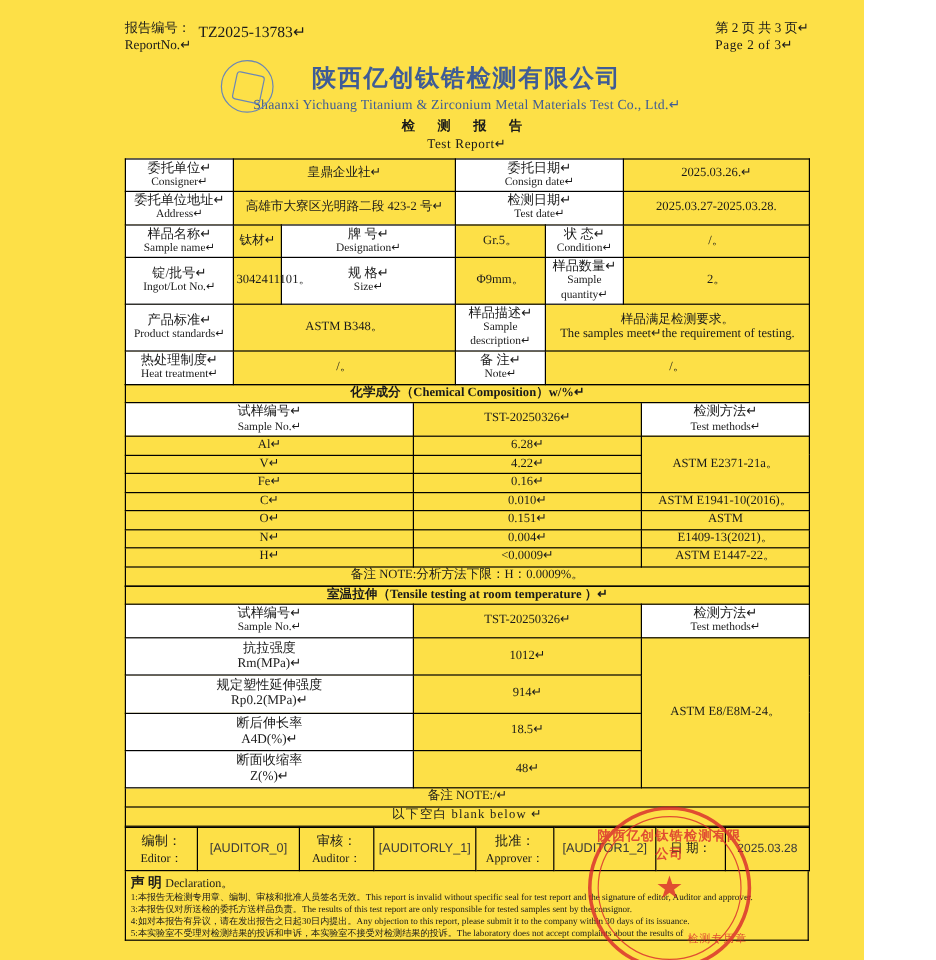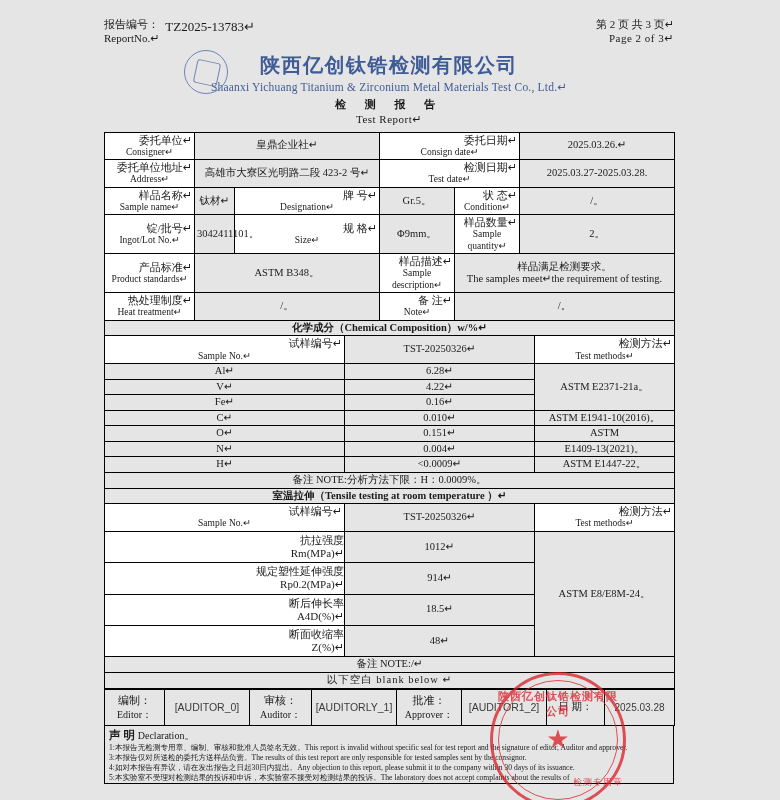--- a/index.html
+++ b/index.html
@@ -9,23 +9,23 @@
   }
   body {
     width: 780px;
     height: 800px;
     font-family: "Liberation Serif", serif;
     color: #1a1a1a;
     overflow: hidden;
   }
   .page {
     position: relative;
-    width: 780px;
+    width: 720px;
     height: 800px;
-    background: #e5e5e5;
+    background: #fde047;
   }
   .doc {
     position: absolute;
     left: 104px;
     top: 18px;
     width: 570px;
   }
 
   
   .hdr {
@@ -36,21 +36,21 @@
     line-height: 1.25;
   }
   .hdr-left { display: flex; align-items: flex-start; }
   .hdr-left .lbl { text-align: left; white-space: nowrap; }
   .hdr-left .val {
     margin-left: 6px;
     font-size: 13px;
     font-family: "Liberation Serif", serif;
     padding-top: 1px;
   }
-  .hdr-right { text-align: right; white-space: nowrap; font-size: 11px; }
+  .hdr-right { white-space: nowrap; font-size: 11px; }
   .hdr-right .l2 { letter-spacing: .5px; }
 
   
   .titlewrap {
     position: relative;
     margin-top: 6px;
     text-align: center;
   }
   .logo {
     position: absolute;
@@ -108,21 +108,21 @@
   }
   table.t td {
     border: 1px solid #000;
     font-size: 10.5px;
     padding: 1px 2px;
     vertical-align: middle;
     text-align: center;
     line-height: 1.2;
   }
   .lab { background: #fff; }
-  .lab .cn { font-size: 11px; text-align: right; }
+  .lab .cn { font-size: 11px; }
   .lab .en { font-size: 9.5px; }
   .val12 { font-size: 11px; }
   .small { font-size: 9.5px; line-height: 1.25; }
 
   .sect {
     font-size: 12.5px;
     font-weight: bold;
     text-align: left;
     padding: 2px 4px;
   }

